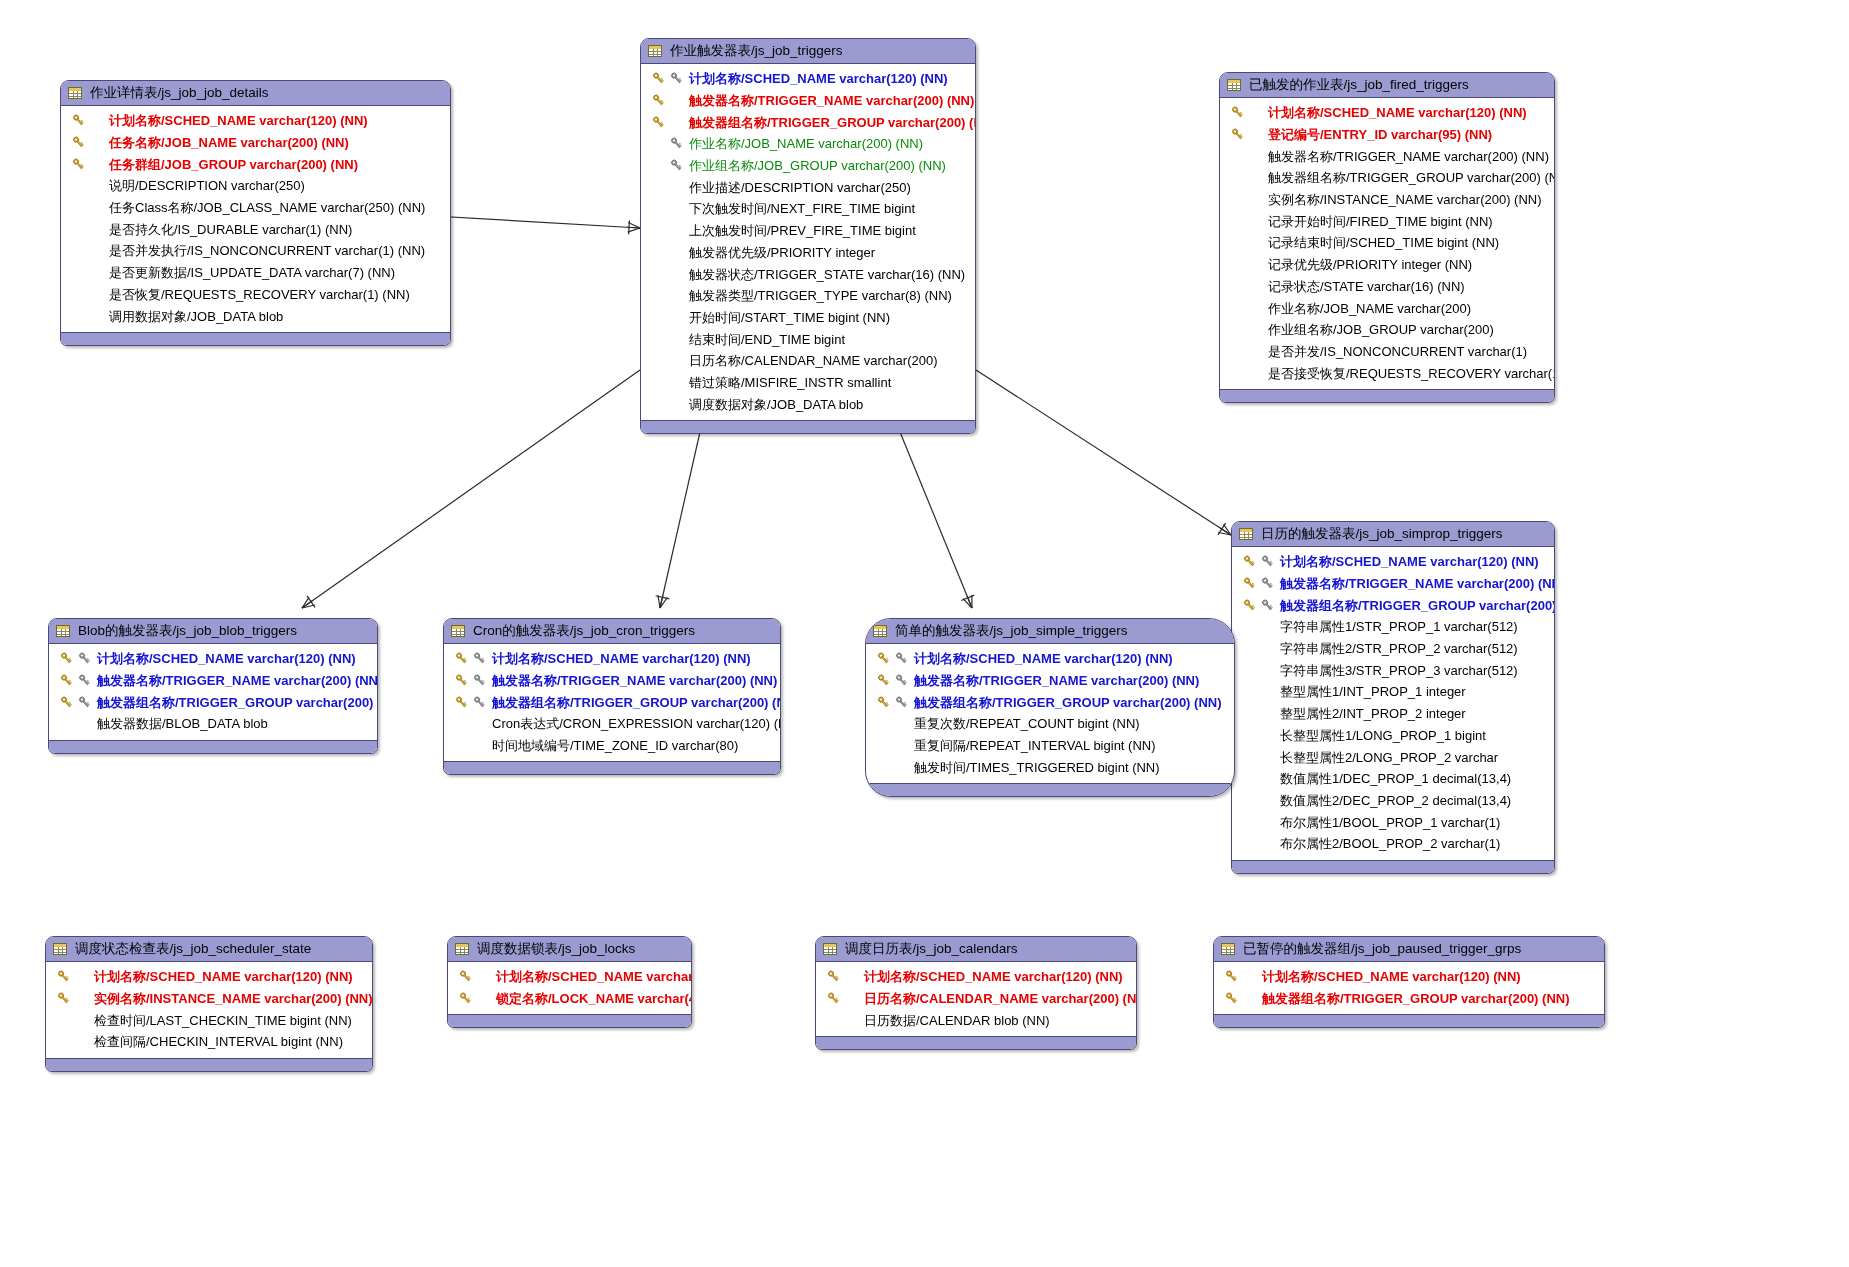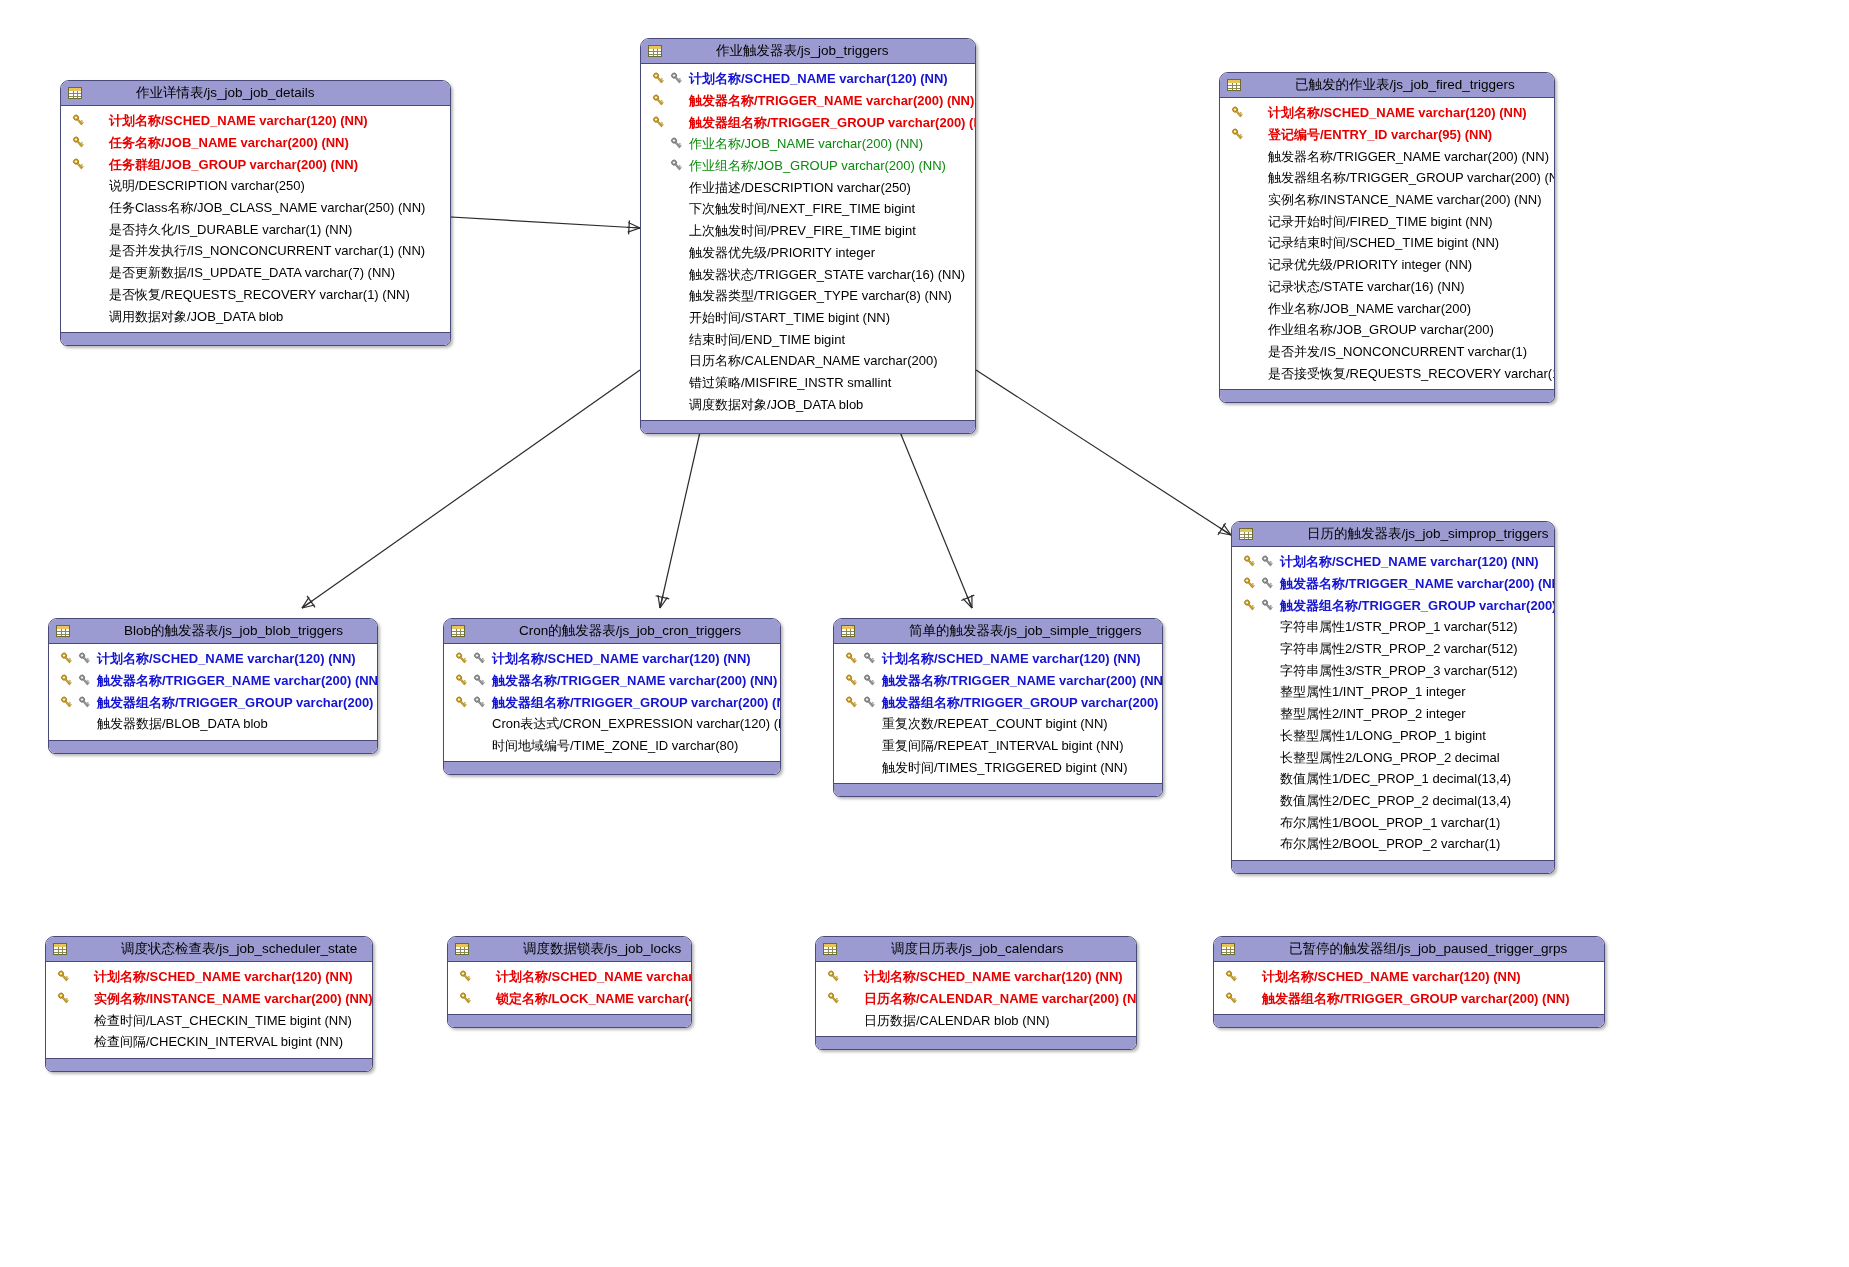--- a/index.html
+++ b/index.html
@@ -36,21 +36,20 @@
   }
   .entity-header {
     background: #9b9bd2;
     border-bottom: 1px solid #4a4a7a;
     height: 25px;
     display: flex;
     align-items: center;
     padding: 0 7px;
     border-radius: 7px 7px 0 0;
     box-sizing: border-box;
-    gap: 46px;
   }
   .table-icon {
     width: 14px;
     height: 12px;
     flex: 0 0 auto;
     margin-right: 8px;
     background: #ffffff;
     border: 1px solid #6a6a33;
     box-sizing: border-box;
     position: relative;
@@ -587,21 +586,21 @@
             <span class="field-text plain">整型属性2/INT_PROP_2 integer</span>
           </div>
           <div class="field">
             <span class="keyslot"></span>
             <span class="keyslot"></span>
             <span class="field-text plain">长整型属性1/LONG_PROP_1 bigint</span>
           </div>
           <div class="field">
             <span class="keyslot"></span>
             <span class="keyslot"></span>
-            <span class="field-text plain">长整型属性2/LONG_PROP_2 decimal</span>
+            <span class="field-text plain">长整型属性2/LONG_PROP_2 varchar</span>
           </div>
           <div class="field">
             <span class="keyslot"></span>
             <span class="keyslot"></span>
             <span class="field-text plain">数值属性1/DEC_PROP_1 decimal(13,4)</span>
           </div>
           <div class="field">
             <span class="keyslot"></span>
             <span class="keyslot"></span>
             <span class="field-text plain">数值属性2/DEC_PROP_2 decimal(13,4)</span>
@@ -795,21 +794,21 @@
             <span class="field-text plain">Cron表达式/CRON_EXPRESSION varchar(120) (NN)</span>
           </div>
           <div class="field">
             <span class="keyslot"></span>
             <span class="keyslot"></span>
             <span class="field-text plain">时间地域编号/TIME_ZONE_ID varchar(80)</span>
           </div>
         </div>
         <div class="entity-footer"></div>
       </div>
-      <div class="entity" style="left: 833px; top: 618px; width: 330px;">
+      <div class="entity" style="left: 865px; top: 618px; width: 370px; border-radius: 26px;">
         <div class="entity-header">
           <span class="table-icon"></span>
           <span class="entity-title">简单的触发器表/js_job_simple_triggers</span>
         </div>
         <div class="entity-body">
           <div class="field">
             <span class="keyslot">
               <svg width="13" height="13" viewBox="0 0 13 13" class="key-svg">
                 <g transform="rotate(-40 6.5 6.5)">
                   <ellipse cx="6.5" cy="2.7" rx="2.5" ry="2.5" fill="#d8a92b" stroke="#9b7410" stroke-width="0.9"></ellipse>

